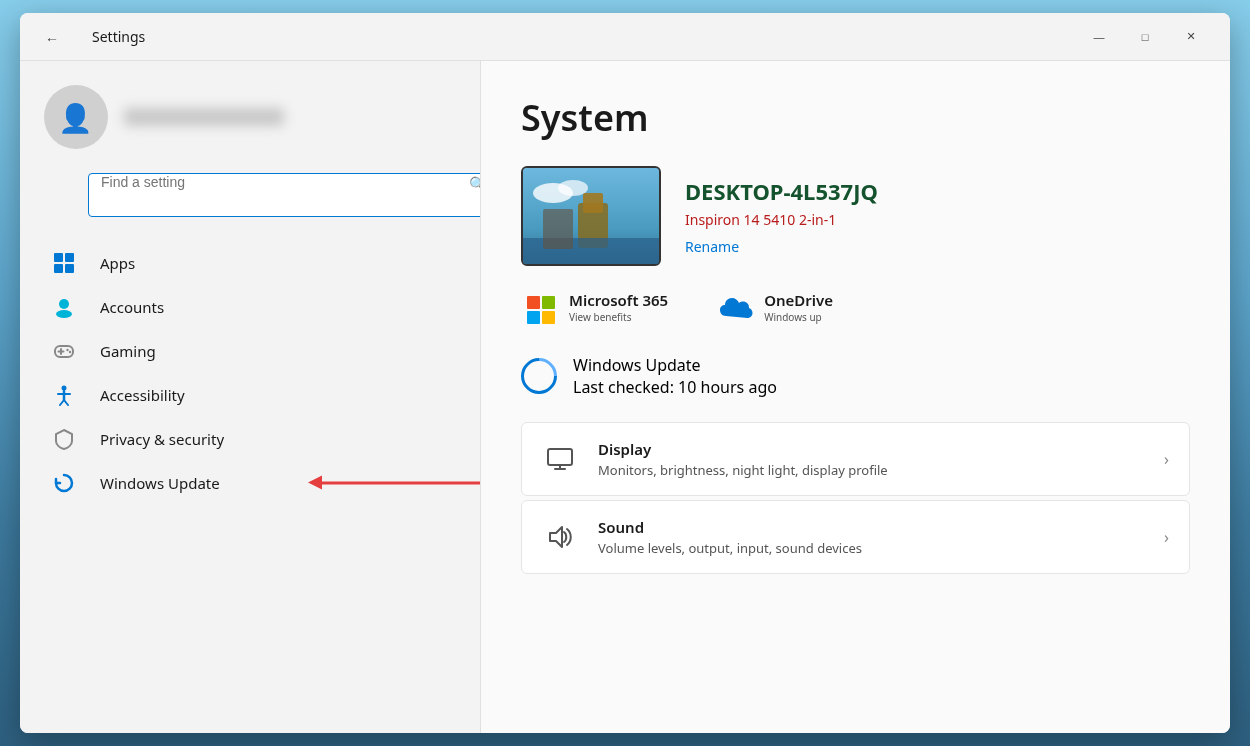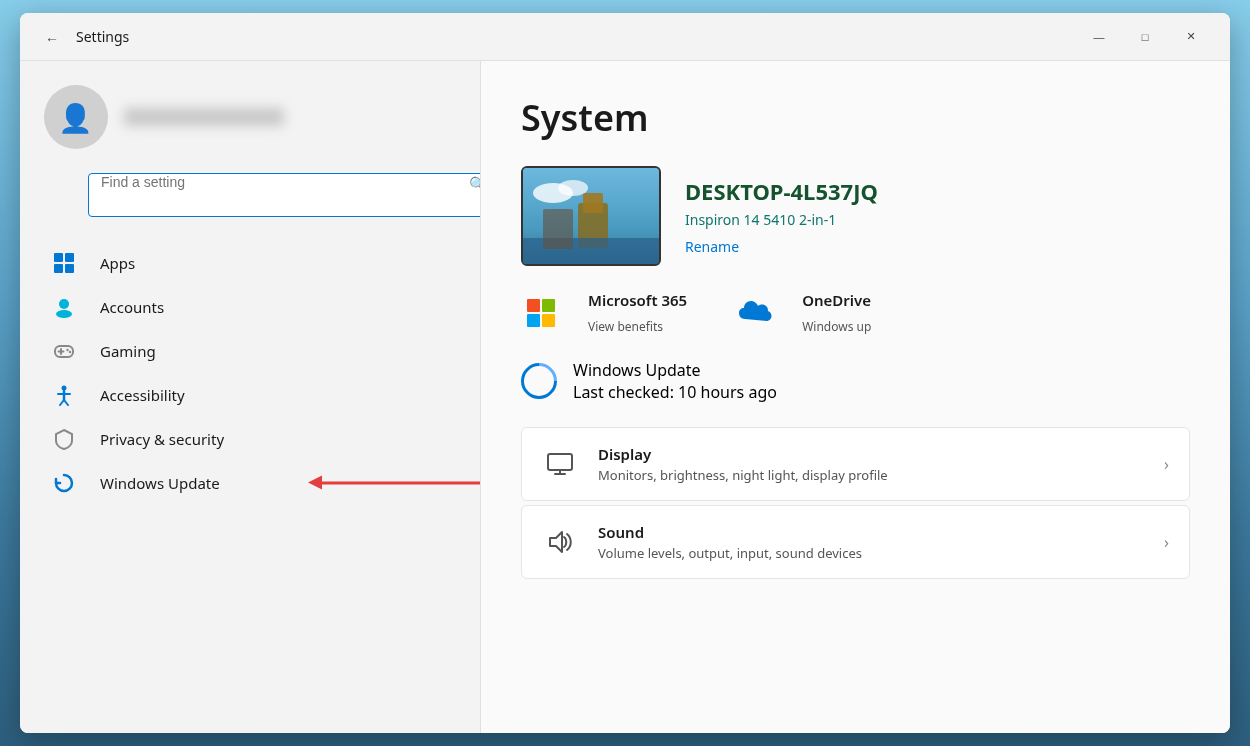--- a/index.html
+++ b/index.html
@@ -65,20 +65,21 @@
       justify-content: center;
       border-radius: 4px;
       font-size: 14px;
       color: #444;
     }
 
     .title-text {
       font-size: 14px;
       font-weight: 400;
       color: #1a1a1a;
+      margin-left: 16px;
     }
 
     .window-controls {
       display: flex;
       align-items: center;
       gap: 0;
     }
 
     .win-ctrl {
       width: 46px;
@@ -251,62 +252,60 @@
 
     .device-name {
       font-size: 22px;
       font-weight: 700;
       color: #14532d;
       margin-bottom: 4px;
     }
 
     .device-model {
       font-size: 14px;
-      color: #0f766e;
+      color: #b91c1c;
       margin-bottom: 6px;
     }
 
     .rename-link {
       font-size: 14px;
       color: #0078d4;
       cursor: pointer;
       text-decoration: none;
     }
 
     
     .services-row {
       display: flex;
       gap: 48px;
       margin-bottom: 24px;
     }
 
     .service-item {
       display: flex;
-      align-items: center;
-      gap: 27px;
+      gap: 8px;
     }
 
     .service-icon {
       width: 40px;
       height: 40px;
       display: flex;
       align-items: center;
       justify-content: center;
       flex-shrink: 0;
     }
 
     .service-info .service-title {
       font-size: 15px;
       font-weight: 600;
       color: #1a1a1a;
     }
     .service-info .service-subtitle {
-      font-size: 12px;
+      font-size: 10px;
       color: #555;
-      margin-top: 8px;
     }
 
     
     .update-row {
       display: flex;
       align-items: center;
       gap: 16px;
       margin-bottom: 24px;
     }
 

